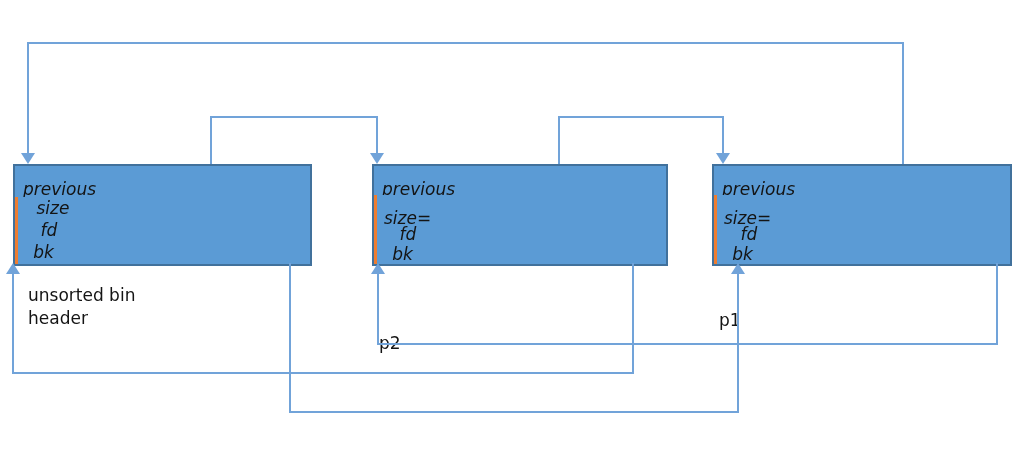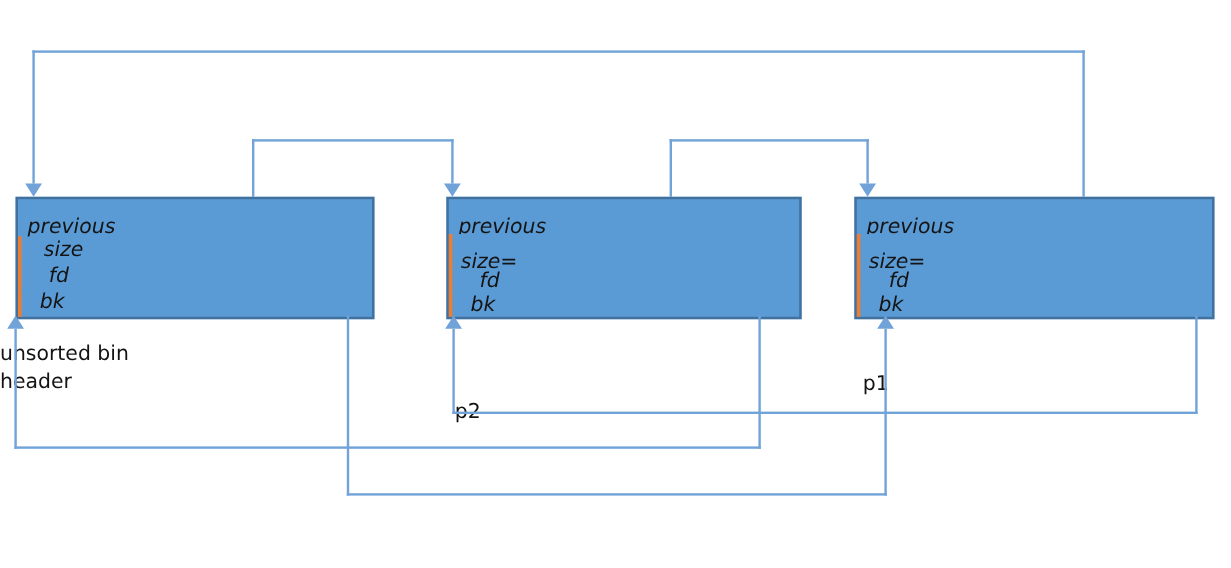--- a/index.html
+++ b/index.html
@@ -72,21 +72,21 @@
   #box-p2 .c1 { width: 99px; }
   #box-p2 .c2 { width: 74px; }
   #box-p2 .c3 { width: 65px; }
   #box-p2 .c4 { width: 54px; }
   #box-p1 .c1 { width: 103px; }
   #box-p1 .c2 { width: 72px; }
   #box-p1 .c3 { width: 67px; }
   #box-p1 .c4 { width: 54px; }
 
   
-  #caption-unsorted { left: 0;  top: 284px; }
+  #caption-unsorted { left: 28px;  top: 284px; }
   #caption-p2       { left: 379px; top: 308px; margin-top: 24px; }
   #caption-p1       { left: 719px; top: 309px; }
 </style>
 </head>
 <body>
 
 <div id="canvas" style="--fill: #5b9bd5; --stroke: #41719c; --divider: #ed7d31; --arrow: #71a3d9; --text: #141414;">
 
   <div id="box-unsorted" class="chunk-box">
     <div class="cell prev c1">previous

